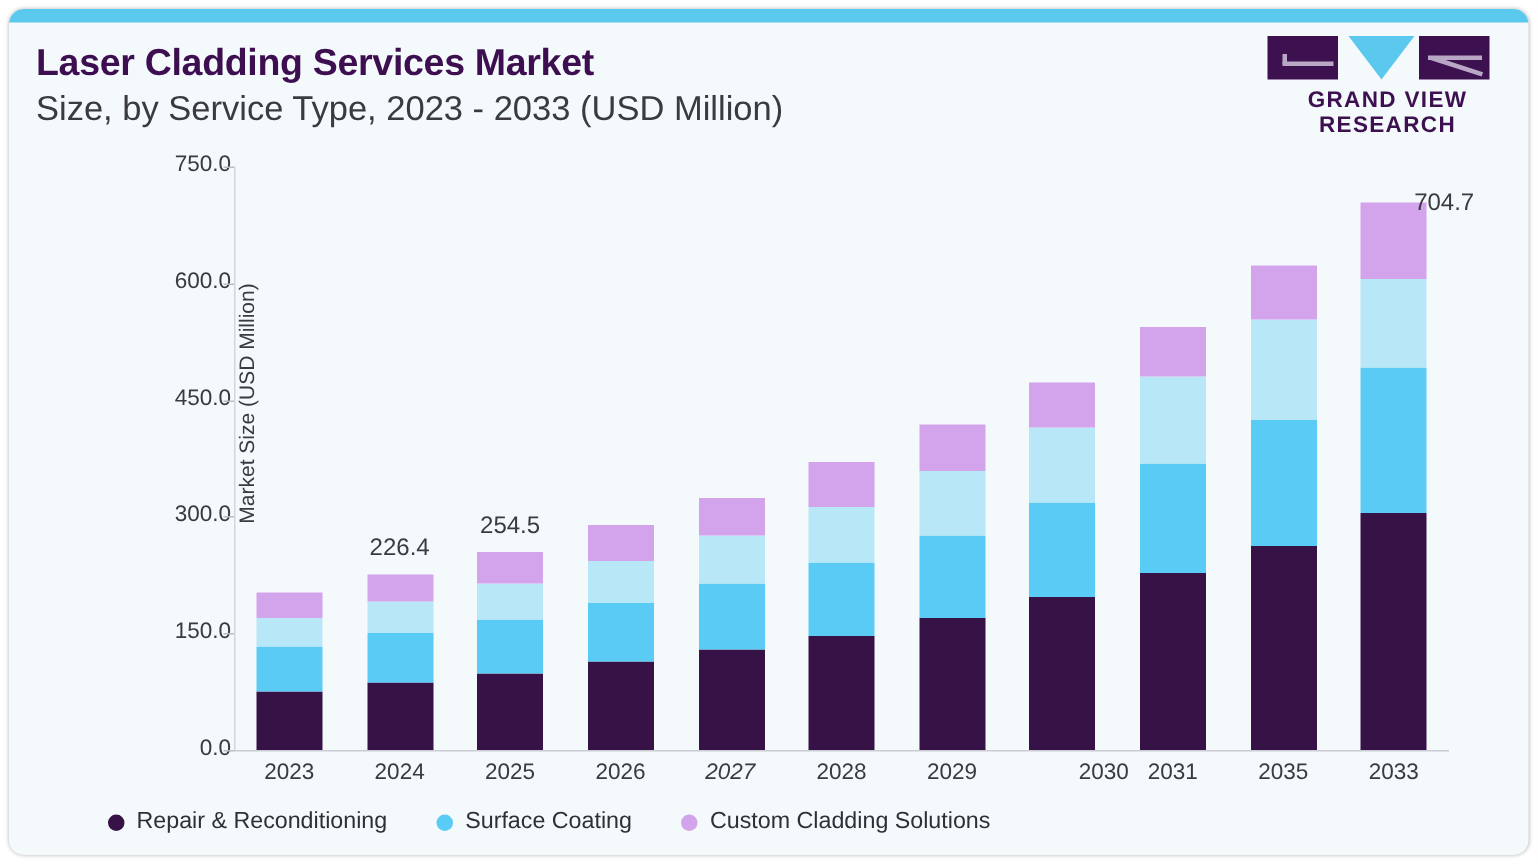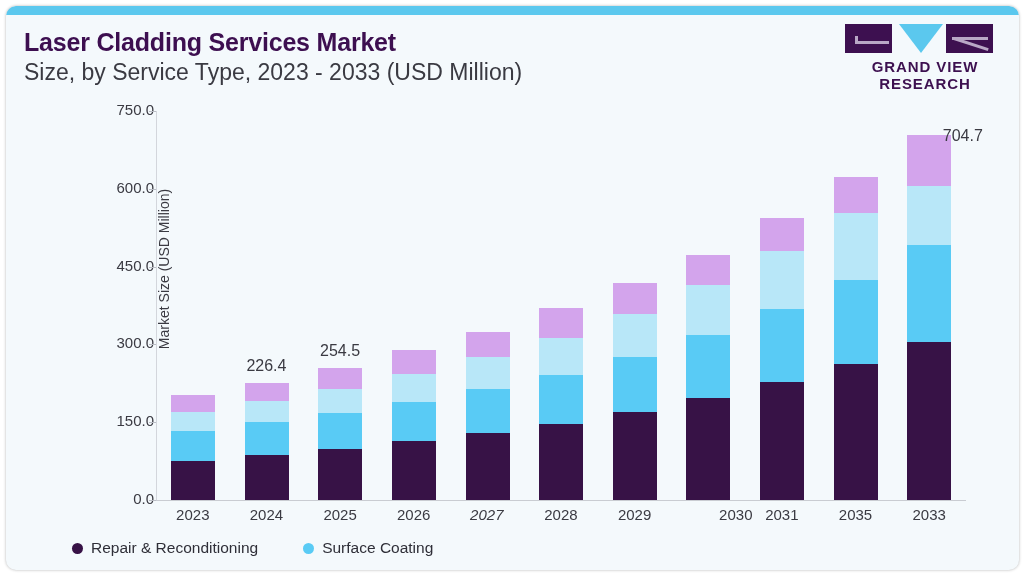--- a/index.html
+++ b/index.html
@@ -59,21 +59,21 @@
   .ytickmark{position:absolute;left:-7px;width:7px;height:1px;background:#b9bcc4;}
   #yaxis{position:absolute;left:0;top:0;width:1px;height:389px;background:#d3d6dc;}
   #xaxis{position:absolute;left:0;top:389px;width:810px;height:1px;background:#c9ccd2;}
   .barcol{position:absolute;bottom:0;width:73.6px;}
   .seg{position:absolute;left:15px;width:44px;}
   .xtick{position:absolute;top:395px;width:73.6px;text-align:center;
          font-size:15px;color:#3a3a42;}
   .dlabel{position:absolute;width:73.6px;text-align:center;
           font-size:16px;color:#3a3a42;}
   
-  #legend{position:absolute;left:66px;bottom:13px;display:flex;align-items:center;gap:16px;margin-top:32px;}
+  #legend{position:absolute;left:66px;bottom:13px;display:flex;align-items:center;gap:4px;margin-top:32px;}
   .lgitem{display:flex;align-items:center;margin-right:29px;}
   .lgdot{width:11px;height:11px;border-radius:50%;margin-right:8px;}
   .lgtext{font-size:15.5px;color:#2f2f38;white-space:nowrap;}
 </style>
 </head>
 <body>
 
 <div id="card">
 
   <div id="accent"></div>
@@ -202,15 +202,19 @@
 
   <div id="legend">
       <div class="lgitem">
         <span class="lgdot" style="background: rgb(55, 18, 70);"></span>
         <span class="lgtext">Repair &amp; Reconditioning</span>
       </div>
       <div class="lgitem">
         <span class="lgdot" style="background: rgb(89, 203, 245);"></span>
         <span class="lgtext">Surface Coating</span>
       </div>
+      <div class="lgitem">
+        <span class="lgdot" style="background: rgb(211, 164, 236);"></span>
+        <span class="lgtext">Custom Cladding Solutions</span>
+      </div>
     </div>
 
 </div>
 
 </body></html>

